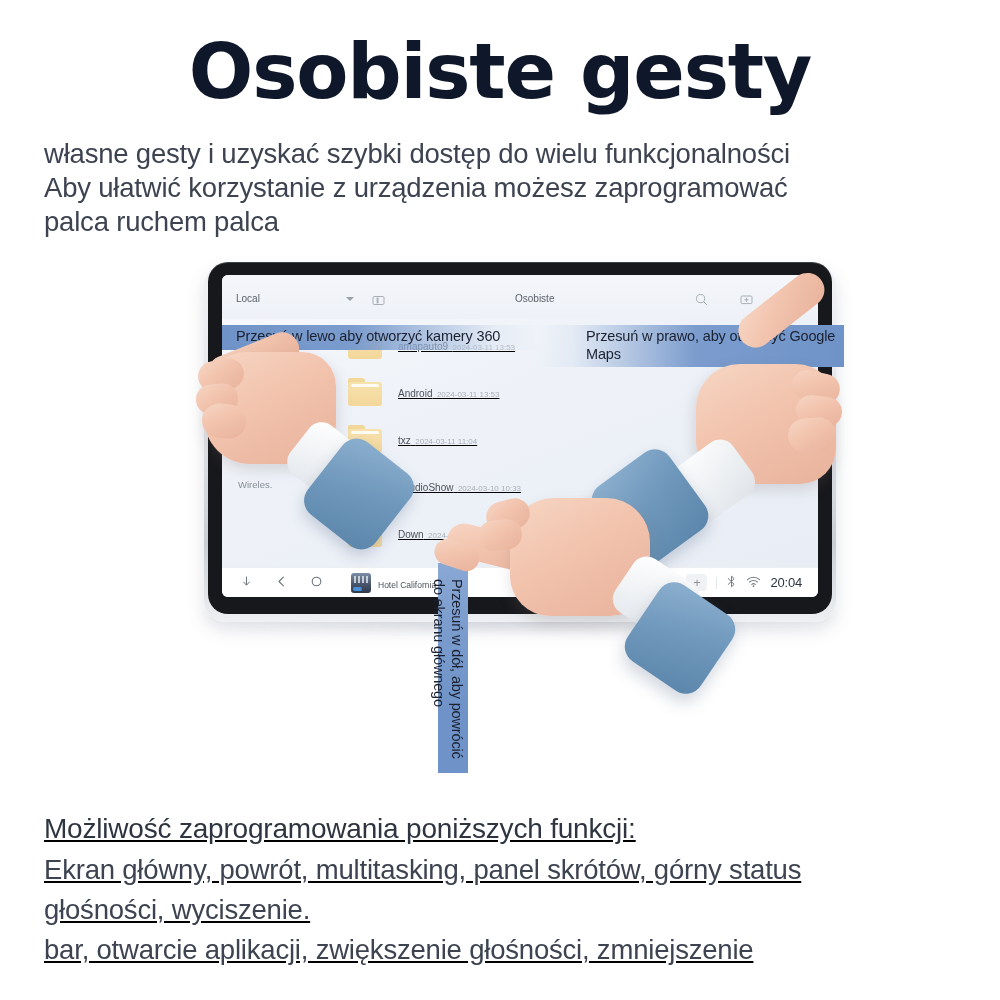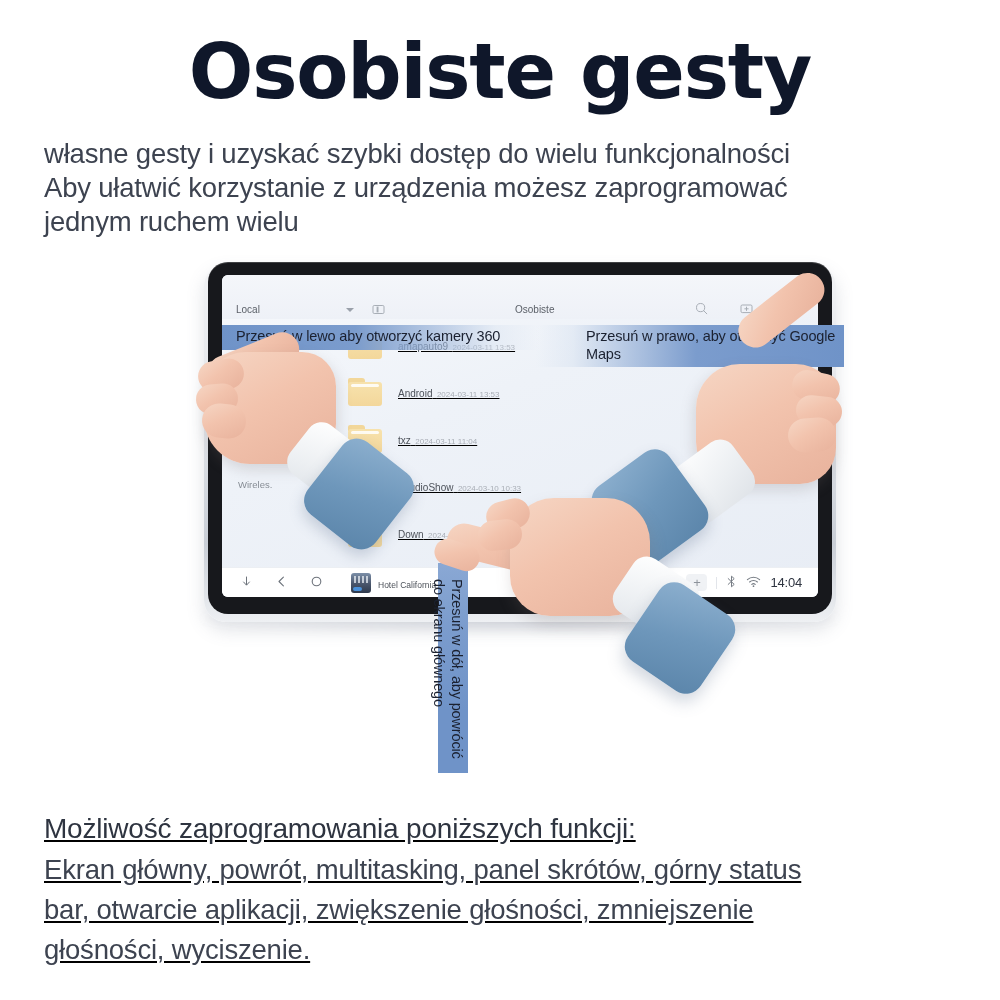--- a/index.html
+++ b/index.html
@@ -70,21 +70,21 @@
     background: linear-gradient(160deg,#f7f9fc 0%,#eef2f8 40%,#e8edf5 100%);
     overflow: hidden;
   }
 
   
   .appbar {
     position:absolute; left:0; top:0; width:100%; height:44px;
     background: linear-gradient(180deg,#f4f6fa 0%,#eef1f7 100%);
     display:flex; align-items:flex-end;
   }
-  .appbar-inner { display:flex; align-items:flex-end; width:100%; height:26px; padding: 0 14px 4px 14px; }
+  .appbar-inner { display:flex; align-items:flex-start; width:100%; height:26px; padding: 0 14px 4px 14px; }
   .local-sel { display:flex; align-items:center; width: 118px; color:#5b6068; font-size:10px; }
   .local-sel .caret {
     margin-left:auto; width:0;height:0;
     border-left:4px solid transparent;border-right:4px solid transparent;
     border-top:4px solid #9aa0aa;
   }
   .split-icon { margin-left: 18px; width: 13px; height: 13px; }
   .dir-label { margin-left: 130px; color:#5b6068; font-size:10px; }
   .bar-icons { margin-left:auto; display:flex; align-items:center; gap: 32px; padding-right: 6px; }
   .bar-icons svg { display:block; }
@@ -260,21 +260,21 @@
 </head>
 <body>
 
 <div class="page">
 
   <div class="headline">Osobiste gesty</div>
 
   <div class="intro">
     <span class="ln">własne gesty i uzyskać szybki dostęp do wielu funkcjonalności</span>
     <span class="ln">Aby ułatwić korzystanie z urządzenia możesz zaprogramować</span>
-    <span class="ln">jednym ruchem wielu</span>
+    <span class="ln">palca ruchem palca</span>
   </div>
 
   <div class="tablet-wrap">
     <div class="tablet-shadow"></div>
     <div class="tablet-edge"></div>
     <div class="tablet-body">
       <div class="screen">
 
         <div class="appbar">
           <div class="appbar-inner">
@@ -423,21 +423,21 @@
               </svg>
             </span>
             <span>
               <svg width="15" height="13" viewBox="0 0 15 13">
                 <path d="M1.4 4.6 A 9 9 0 0 1 13.6 4.6" fill="none" stroke="#767c84" stroke-width="1.1" stroke-linecap="round"></path>
                 <path d="M3.6 7.0 A 5.7 5.7 0 0 1 11.4 7.0" fill="none" stroke="#767c84" stroke-width="1.1" stroke-linecap="round"></path>
                 <path d="M5.8 9.3 A 2.6 2.6 0 0 1 9.2 9.3" fill="none" stroke="#767c84" stroke-width="1.1" stroke-linecap="round"></path>
                 <circle cx="7.5" cy="11.2" r="0.85" fill="#767c84"></circle>
               </svg>
             </span>
-            <span class="clock">14:04</span>
+            <span class="clock">20:04</span>
           </span>
         </div>
 
       </div>
     </div>
   </div>
 
   <div class="banner banner-left">Przesuń w lewo aby otworzyć kamery 360</div>
   <div class="banner banner-right">Przesuń w prawo, aby otworzyć Google Maps</div>
   <div class="banner banner-down">Przesuń w dół, aby powrócić do ekranu głównego</div>
@@ -469,18 +469,18 @@
     <span class="hd-knu1 skin"></span>
     <span class="hd-knu2 skin"></span>
     <span class="hd-cuffw cuff-white"></span>
     <span class="hd-cuffb cuff-blue"></span>
   </div>
 
   <div class="footer-block">
     <div class="footer-head">Możliwość zaprogramowania poniższych funkcji:</div>
     <div class="footer-body">
       <span class="ln">Ekran główny, powrót, multitasking, panel skrótów, górny status</span>
+      <span class="ln">głośności, wyciszenie.</span>
       <span class="ln">bar, otwarcie aplikacji, zwiększenie głośności, zmniejszenie</span>
-      <span class="ln">głośności, wyciszenie.</span>
     </div>
   </div>
 
 </div>
 
 </body></html>

